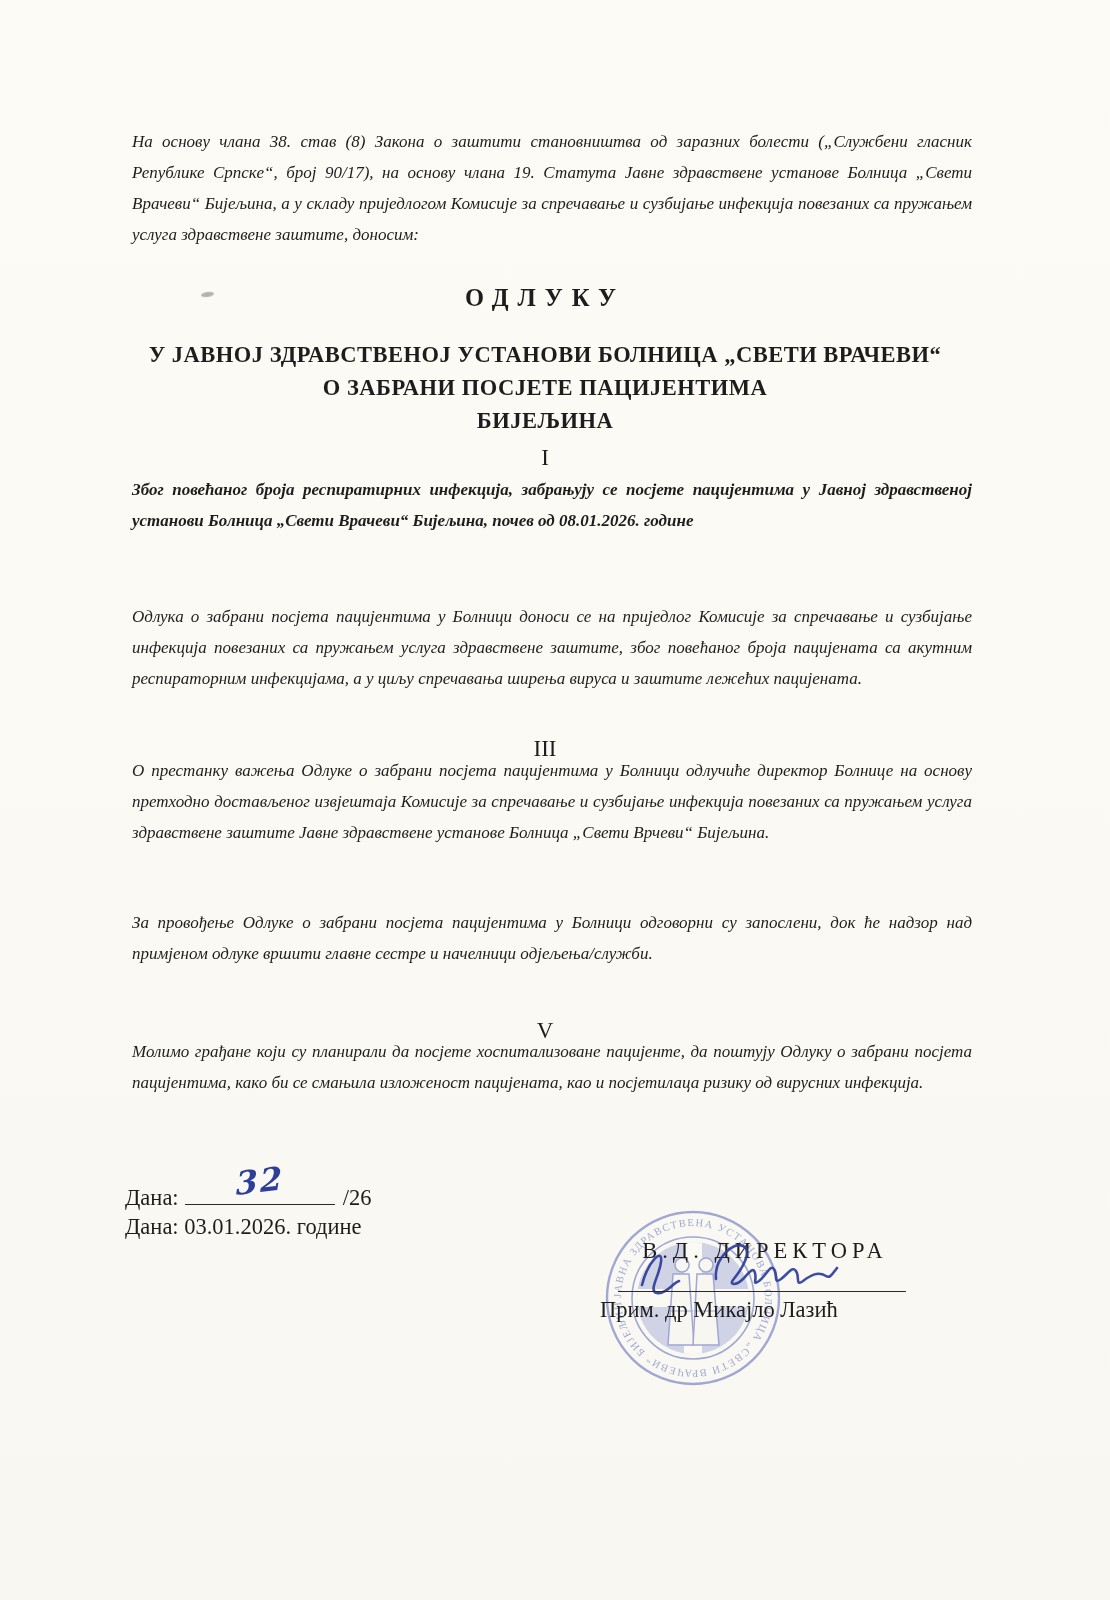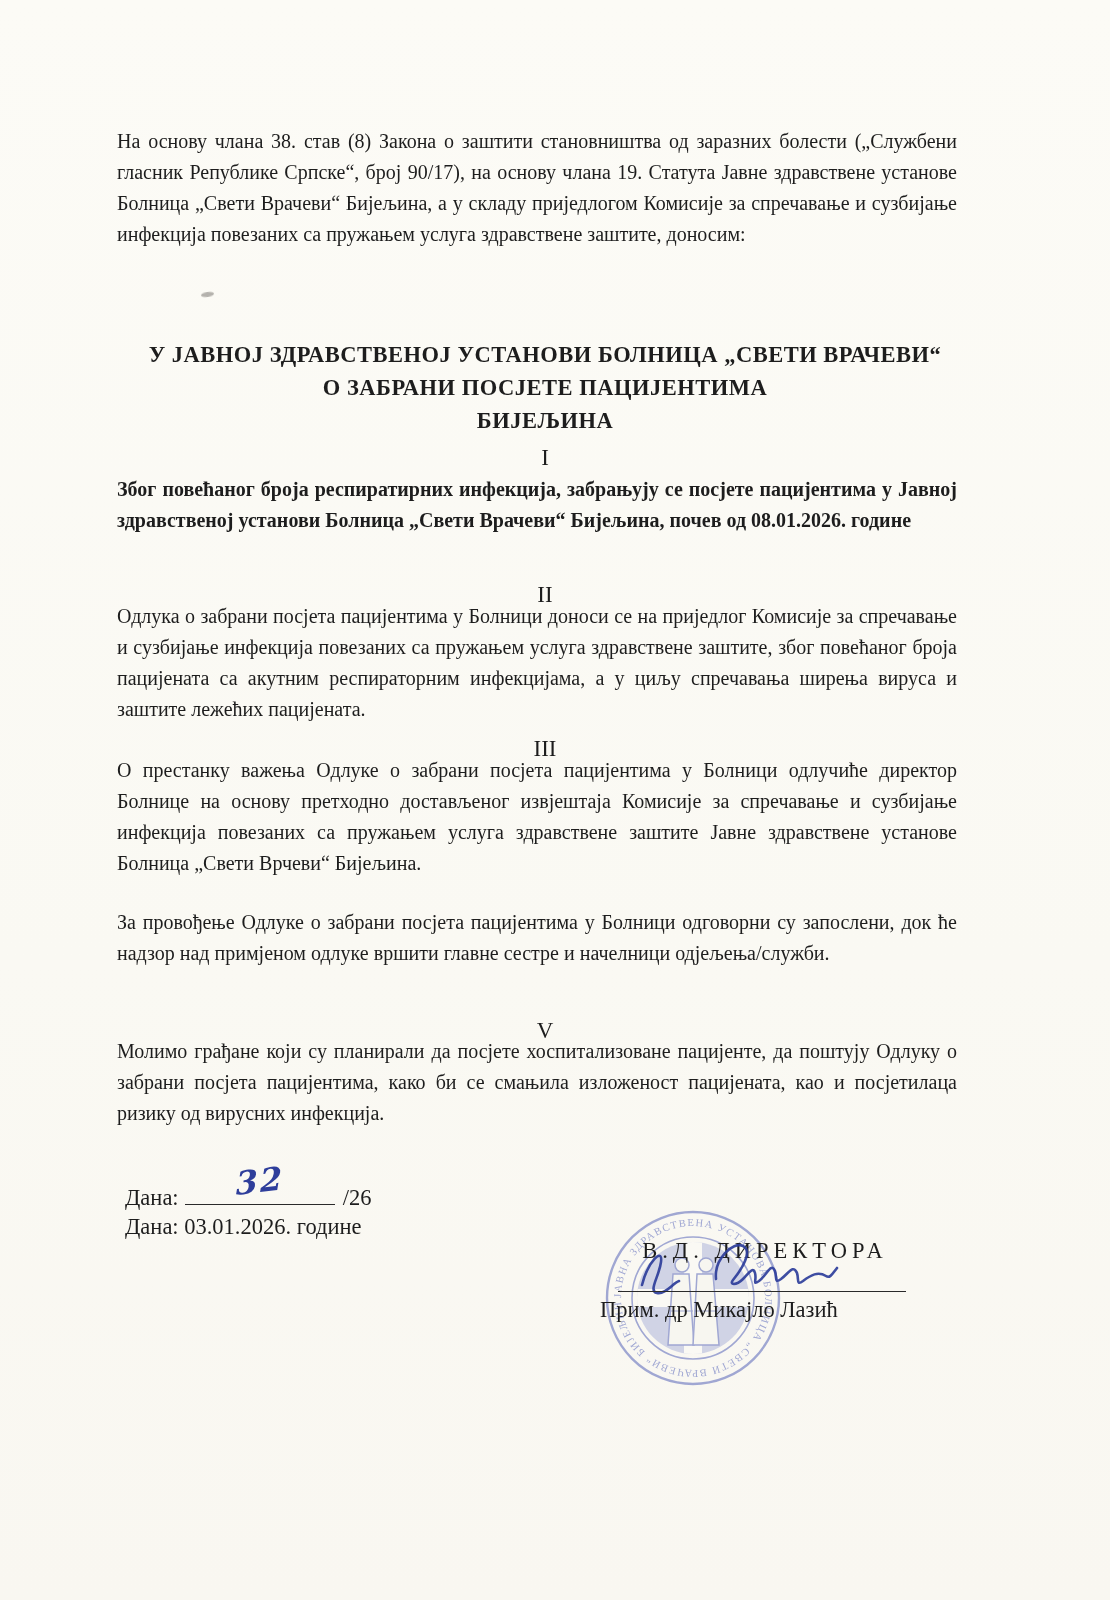--- a/index.html
+++ b/index.html
@@ -6,23 +6,23 @@
   body {
     width:1110px; height:1600px;
     background:linear-gradient(180deg,#fcfbf6 0%,#faf9f3 60%,#f9f7f1 100%);
     font-family:"Liberation Serif","DejaVu Serif",serif;
     color:#1d1d1d;
     position:relative;
     overflow:hidden;
   }
   .page { position:absolute; inset:0; }
   .para {
-    position:absolute; left:117px; width:840px;
-    font-size:20px; line-height:31px;
-    text-align:justify; text-justify:inter-word;
+    position:absolute; left:132px; width:840px;
+    font-size:17px; line-height:31px;
+    text-align:justify; text-justify:inter-word;font-style:italic;
   }
   .para.bold { font-weight:bold; }
   .numeral {
     position:absolute; left:125px; width:840px;
     text-align:center; font-size:23px; line-height:30px;
   }
   .doc-title {
     position:absolute; left:125px; width:840px;
     text-align:center; font-size:24.5px; font-weight:bold;
     letter-spacing:9px;
@@ -72,31 +72,31 @@
 </style>
 </head>
 <body>
 
 <div class="page">
 
   <div class="para" style="top:126px">На основу члана 38. став (8) Закона о заштити становништва од заразних болести („Службени гласник Републике Српске“, број 90/17), на основу члана 19. Статута Јавне здравствене установе Болница „Свети Врачеви“ Бијељина, а у складу приједлогом Комисије за спречавање и сузбијање инфекција повезаних са пружањем услуга здравствене заштите, доносим:</div>
 
   <div class="scan-artifact"></div>
 
+  <div class="doc-title" style="top:284px">ОДЛУКУ</div>
 
   <div class="doc-subtitle" style="top:338px">
     <div>У ЈАВНОЈ ЗДРАВСТВЕНОЈ УСТАНОВИ БОЛНИЦА „СВЕТИ ВРАЧЕВИ“</div>
     <div>О ЗАБРАНИ ПОСЈЕТЕ ПАЦИЈЕНТИМА</div>
     <div>БИЈЕЉИНА</div>
   </div>
 
   <div class="numeral" style="top:443px">I</div>
   <div class="para bold" style="top:474px">Због повећаног броја респиратирних инфекција, забрањују се посјете пацијентима у Јавној здравственој установи Болница „Свети Врачеви“ Бијељина, почев од 08.01.2026. године</div>
 
-  <div class="numeral" style="top:580px">II</div>
   <div class="para" style="top:601px">Одлука о забрани посјета пацијентима у Болници доноси се на приједлог Комисије за спречавање и сузбијање инфекција повезаних са пружањем услуга здравствене заштите, због повећаног броја пацијената са акутним респираторним инфекцијама, а у циљу спречавања ширења вируса и заштите лежећих пацијената.</div>
 
   <div class="numeral" style="top:734px">III</div>
   <div class="para" style="top:755px">О престанку важења Одлуке о забрани посјета пацијентима у Болници одлучиће директор Болнице на основу претходно достављеног извјештаја Комисије за спречавање и сузбијање инфекција повезаних са пружањем услуга здравствене заштите Јавне здравствене установе Болница „Свети Врчеви“ Бијељина.</div>
 
   <div class="para" style="top:907px">За провођење Одлуке о забрани посјета пацијентима у Болници одговорни су запослени, док ће надзор над примјеном одлуке вршити главне сестре и начелници одјељења/служби.</div>
 
   <div class="numeral" style="top:1016px">V</div>
   <div class="para" style="top:1036px">Молимо грађане који су планирали да посјете хоспитализоване пацијенте, да поштују Одлуку о забрани посјета пацијентима, како би се смањила изложеност пацијената, као и посјетилаца ризику од вирусних инфекција.</div>
 

